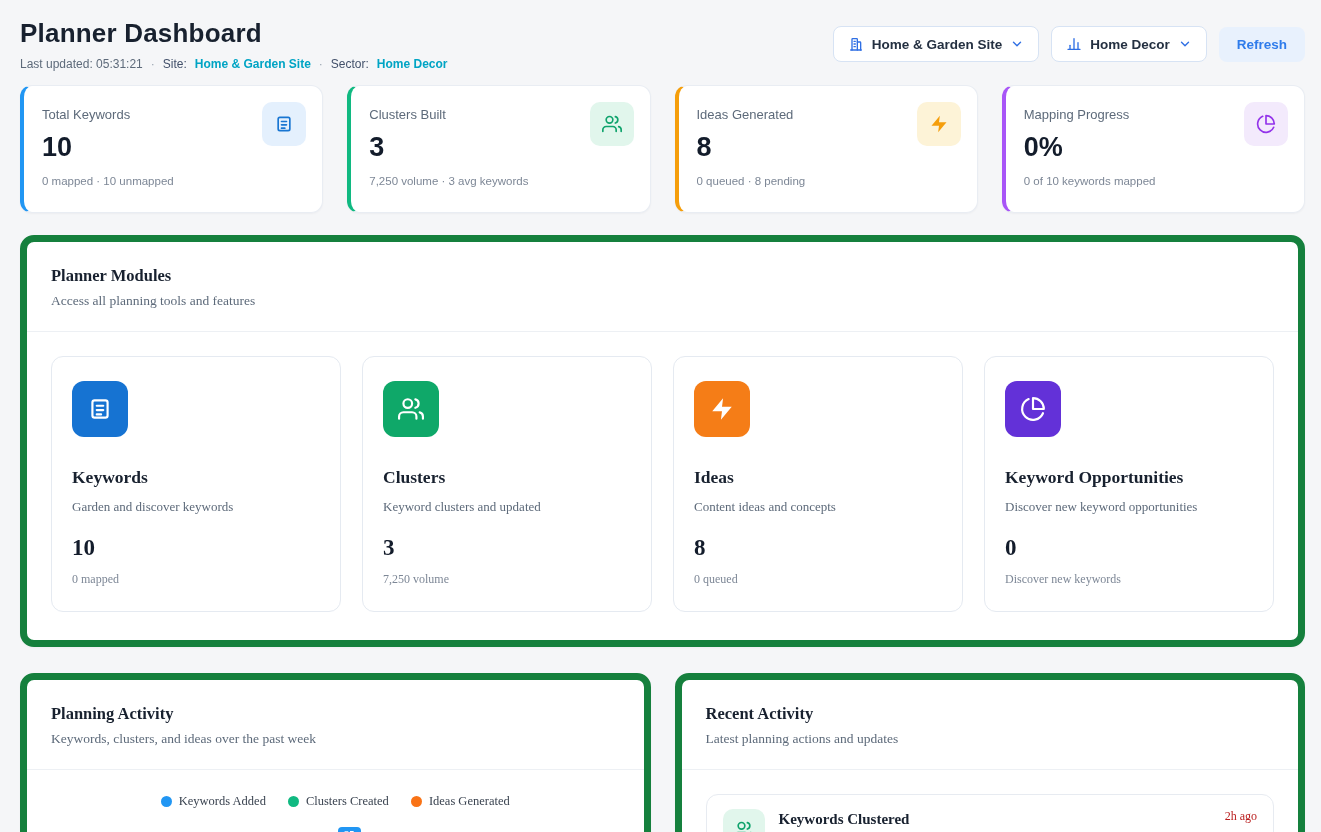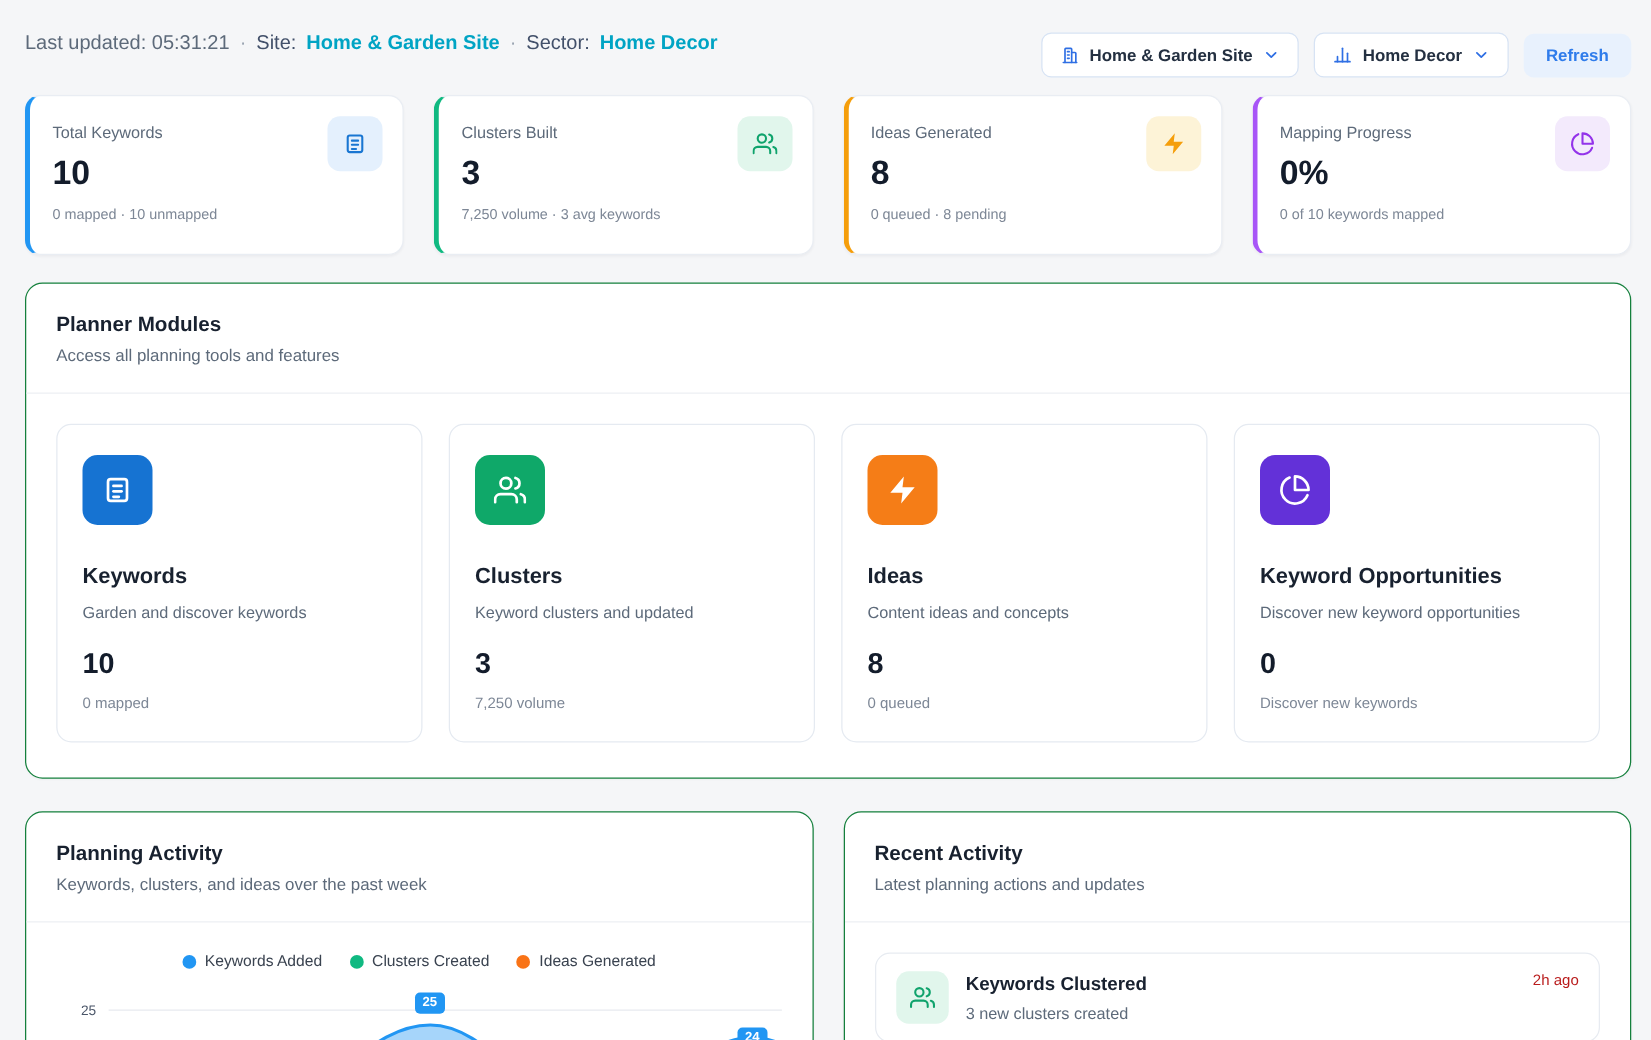--- a/index.html
+++ b/index.html
@@ -7,21 +7,21 @@
   body {
     background:#f5f6f8;
     font-family:"Liberation Sans","DejaVu Sans",sans-serif;
     color:#1b2430;
   }
   .page { padding:18px 16px 0 20px; }
 
   
   .header { display:flex; justify-content:space-between; align-items:flex-start; }
   .page-title { font-size:26px; font-weight:800; color:#18212f; letter-spacing:.2px; }
-  .subline { margin-top:8px; font-size:16px; color:#5d6a7a; display:flex; align-items:center; gap:8px; }
+  .subline { margin-top:8px; font-size:12px; color:#5d6a7a; display:flex; align-items:center; gap:8px; }
   .sep { color:#9aa4b1; }
   .sub-label { font-weight:400; color:#42506a; }
   .sub-link { color:#00a4c4; font-weight:700; text-decoration:none; cursor:pointer; }
   .controls { display:flex; gap:12px; align-items:center; padding-top:8px; }
   button { font-family:inherit; }
   .dropdown {
     display:flex; align-items:center; gap:8px; background:#fff;
     border:1px solid #d7e3f4; border-radius:8px; padding:9px 14px;
     font-size:13.5px; font-weight:700; color:#243041; cursor:pointer;
   }
@@ -53,22 +53,23 @@
   .tile svg { width:20px; height:20px; }
   .tile-blue   { background:#e4f0fd; color:#1976d2; }
   .tile-green  { background:#e1f6ec; color:#0fa36c; }
   .tile-amber  { background:#fdf3d7; color:#f59e0b; }
   .tile-purple { background:#f3eafc; color:#9333ea; }
   .stat-value { font-size:27px; font-weight:800; color:#131c2b; margin-top:10px; }
   .stat-foot { font-size:11.5px; color:#7d8796; margin-top:12px; }
 
   
   .panel {
-    background:#fff; border:1px solid #15803d; border-radius:14px;
+    background:#fff; border:7px solid #15803d; border-radius:14px;
     box-shadow:0 1px 2px rgba(16,24,40,.03);
+    font-family:Liberation Serif, serif;
   }
   .modules-panel { margin-top:22px; padding:24px 24px 28px; }
   .panel-title { font-size:16.5px; font-weight:700; color:#18212f; }
   .panel-sub { font-size:13.5px; color:#5d6a7a; margin-top:7px; }
   .panel-divider { height:1px; background:#edf0f4; margin:22px -24px 24px; }
 
   
   .modules-grid { display:grid; grid-template-columns:repeat(4,1fr); gap:21px; }
   .module-card {
     border:1px solid #e5eaf1; border-radius:12px; padding:24px 20px;
@@ -119,20 +120,21 @@
   .activity-desc { font-size:13px; color:#5d6a7a; margin-top:7px; }
   .activity-time { margin-left:auto; font-size:12px; color:#b91c1c; }
 </style>
 </head>
 <body>
 
 <div class="page">
 
   <div class="header">
     <div>
+      <h1 class="page-title">Planner Dashboard</h1>
       <div class="subline">
         <span>Last updated: 05:31:21</span>
         <span class="sep">·</span>
         <span class="sub-label">Site:</span>
         <a class="sub-link">Home &amp; Garden Site</a>
         <span class="sep">·</span>
         <span class="sub-label">Sector:</span>
         <a class="sub-link">Home Decor</a>
       </div>
     </div>

